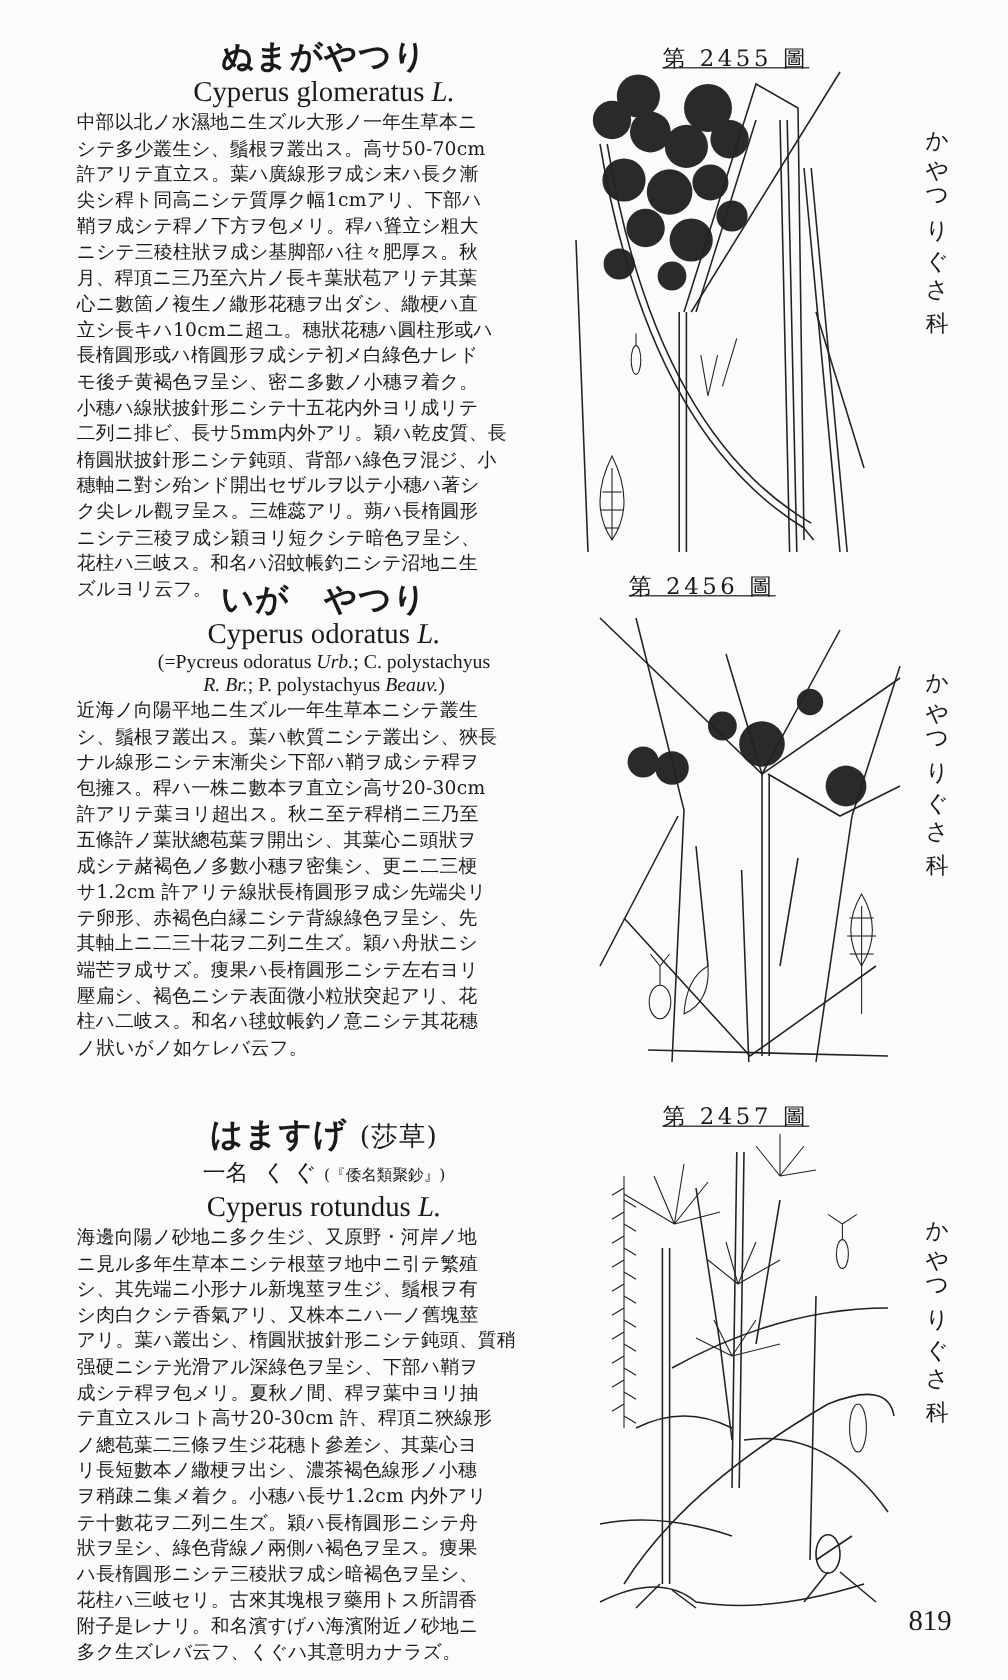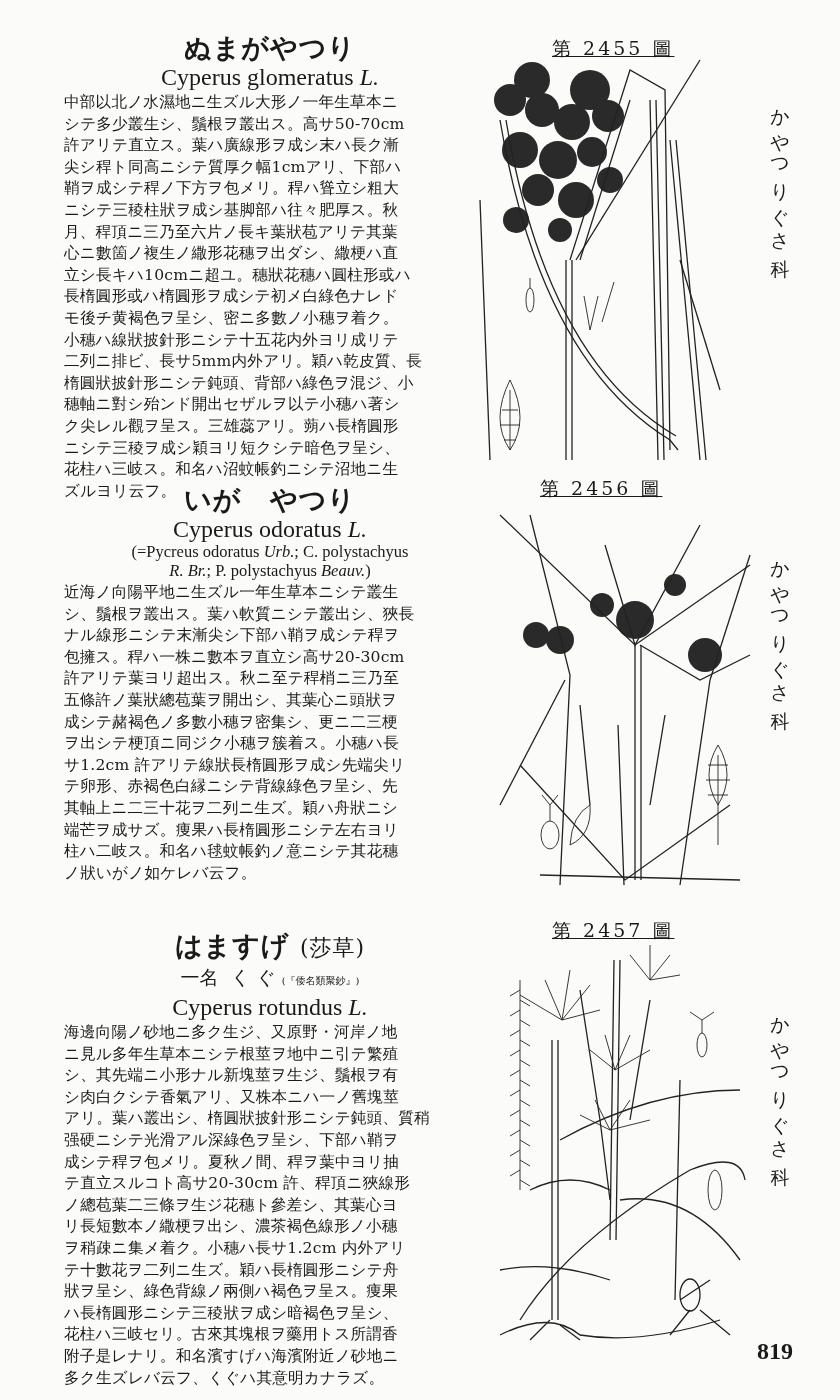--- a/index.html
+++ b/index.html
@@ -7,33 +7,33 @@
     width:840px; height:1400px; background:#fbfbf9; position:relative; overflow:hidden;
     color:#1a1a1a; font-family:"DejaVu Serif", serif;
   }
   .entry { position:absolute; left:64px; width:412px; text-align:center; }
   .jname { font-size:27px; font-weight:bold; letter-spacing:1px; line-height:32px; }
   .jname .kanji { font-weight:normal; font-size:22px;text-align:right; }
   .sci { font-family:"Liberation Serif", serif; font-size:24px; line-height:26px; }
   .sci i, .syn i { font-style:italic; }
   .syn { font-family:"Liberation Serif", serif; font-size:16.5px; line-height:19px; }
   .alt { font-size:19px; line-height:26px; }
-  .alt .src { font-size:10px; }
+  .alt .src { font-size:13px; }
   .body {
     text-align:justify; font-size:15.6px; line-height:21.6px; letter-spacing:0.2px;
     font-family:"DejaVu Serif", serif; margin-top:2px;
   }
   .body div { white-space:nowrap; text-align:left; }
   .fig { position:absolute; }
   .fignum { position:absolute; font-size:19px; letter-spacing:3px; font-family:"DejaVu Serif", serif;text-decoration:underline; }
   .family {
     position:absolute; writing-mode:vertical-rl; font-size:19px; letter-spacing:3px;
     font-family:"DejaVu Serif", serif;
   }
-  .pageno { position:absolute; left:757px; top:1338px; font-size:24px; font-weight:bold; font-family:"Liberation Serif", serif; }
+  .pageno { position:absolute; left:757px; top:1338px; font-size:24px; font-weight:normal; font-family:"Liberation Serif", serif; }
   svg { overflow:visible; }
   .ln { fill:none; stroke:#222; stroke-width:1.3; }
   .ln2 { fill:none; stroke:#222; stroke-width:0.9; }
 </style>
 </head>
 <body>
 
 <div class="entry" style="top:32px;">
   <div class="jname">ぬまがやつり</div>
   <div class="sci">
@@ -74,25 +74,25 @@
     <div><i>R. Br.</i><span>; P. polystachyus </span><i>Beauv.</i><span>)</span></div>
   </div>
   <div class="body">
     <div>近海ノ向陽平地ニ生ズル一年生草本ニシテ叢生</div>
     <div>シ、鬚根ヲ叢出ス。葉ハ軟質ニシテ叢出シ、狹長</div>
     <div>ナル線形ニシテ末漸尖シ下部ハ鞘ヲ成シテ稈ヲ</div>
     <div>包擁ス。稈ハ一株ニ數本ヲ直立シ高サ20-30cm</div>
     <div>許アリテ葉ヨリ超出ス。秋ニ至テ稈梢ニ三乃至</div>
     <div>五條許ノ葉狀總苞葉ヲ開出シ、其葉心ニ頭狀ヲ</div>
     <div>成シテ赭褐色ノ多數小穗ヲ密集シ、更ニ二三梗</div>
-    <div>ヲ出シテ梗頂ニ同ジク小穗ヲ簇着ス。小穗ハ長</div>
     <div>サ1.2cm 許アリテ線狀長楕圓形ヲ成シ先端尖リ</div>
     <div>テ卵形、赤褐色白縁ニシテ背線綠色ヲ呈シ、先</div>
     <div>其軸上ニ二三十花ヲ二列ニ生ズ。穎ハ舟狀ニシ</div>
     <div>端芒ヲ成サズ。痩果ハ長楕圓形ニシテ左右ヨリ</div>
+    <div>壓扁シ、褐色ニシテ表面微小粒狀突起アリ、花</div>
     <div>柱ハ二岐ス。和名ハ毬蚊帳釣ノ意ニシテ其花穗</div>
     <div>ノ狀いがノ如ケレバ云フ。</div>
   </div>
 </div>
 
 <div class="entry" style="top:930px;">
   <div class="jname">
     <span>はますげ</span>
     <span class="kanji">(莎草)</span>
   </div>
@@ -120,21 +120,21 @@
     <div>テ十數花ヲ二列ニ生ズ。穎ハ長楕圓形ニシテ舟</div>
     <div>狀ヲ呈シ、綠色背線ノ兩側ハ褐色ヲ呈ス。痩果</div>
     <div>ハ長楕圓形ニシテ三稜狀ヲ成シ暗褐色ヲ呈シ、</div>
     <div>花柱ハ三岐セリ。古來其塊根ヲ藥用トス所謂香</div>
     <div>附子是レナリ。和名濱すげハ海濱附近ノ砂地ニ</div>
     <div>多ク生ズレバ云フ、くぐハ其意明カナラズ。</div>
   </div>
 </div>
 
 <div class="fignum" style="left:552px; top:36px;">第 2455 圖</div>
-<div class="fignum" style="left:540px; top:476px;">第 2456 圖</div>
+<div class="fignum" style="left:524px; top:476px;">第 2456 圖</div>
 <div class="fignum" style="left:552px; top:918px;">第 2457 圖</div>
 
 <div class="family" style="left:768px; top:96px;">かやつりぐさ科</div>
 <div class="family" style="left:768px; top:548px;">かやつりぐさ科</div>
 <div class="family" style="left:768px; top:1004px;">かやつりぐさ科</div>
 
 <svg class="fig" style="left:480px; top:60px;" width="280" height="400" viewBox="0 0 280 400">
   <g fill="#2a2a2a">
     <circle cx="52" cy="20" r="18"></circle>
       <circle cx="30" cy="40" r="16"></circle>

